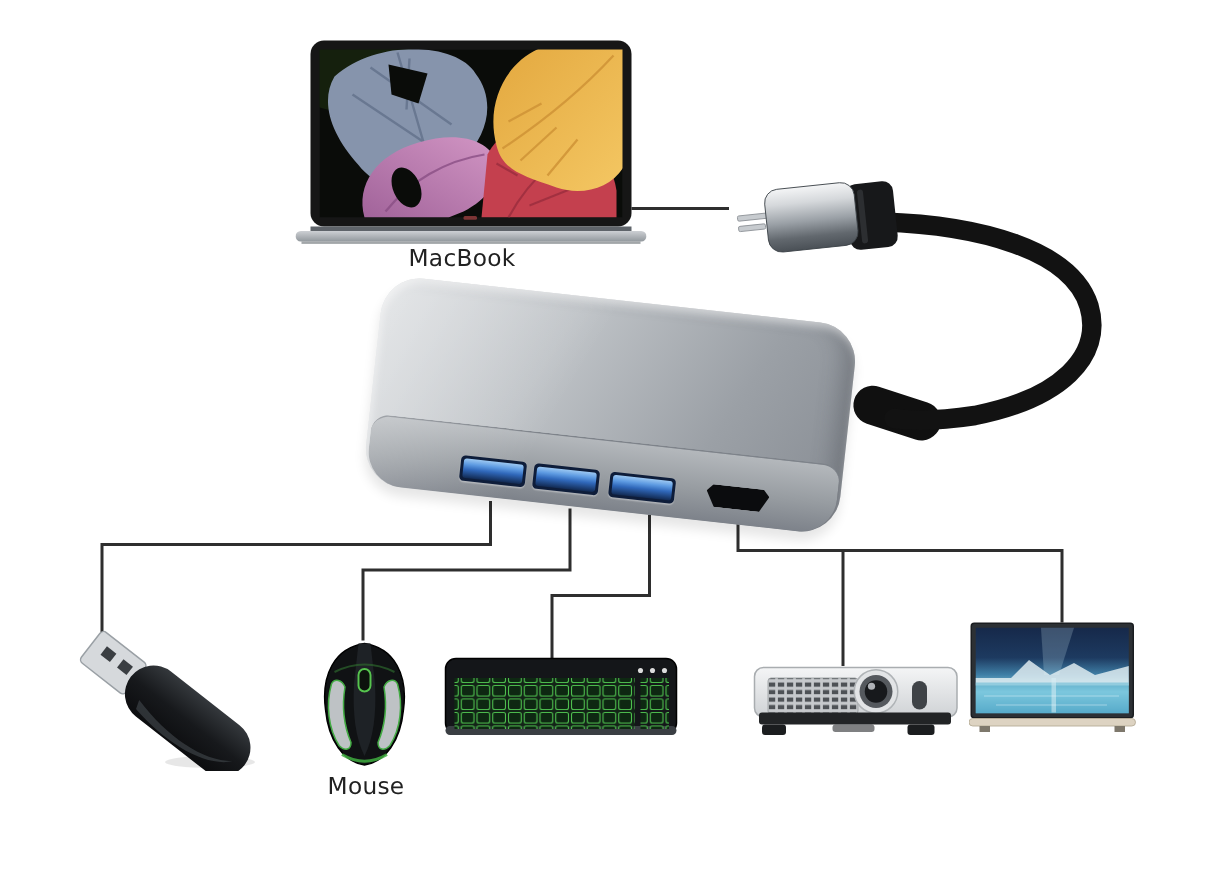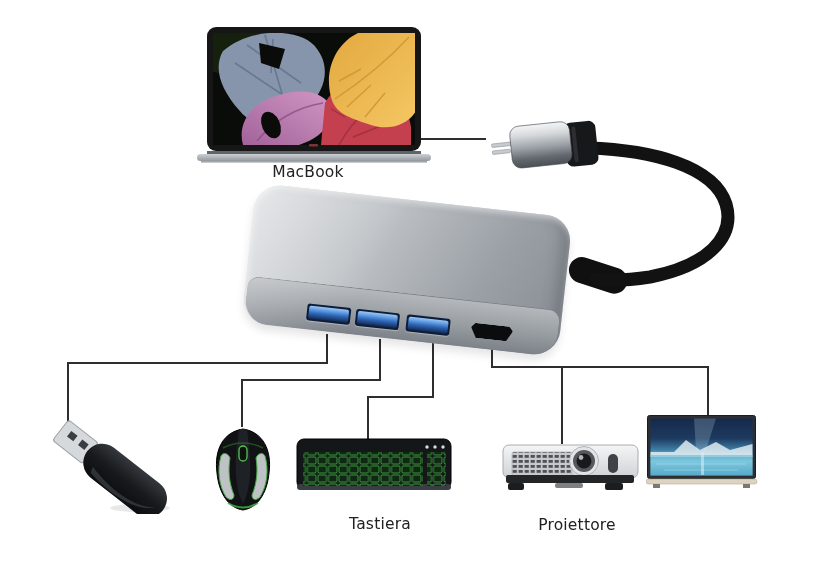--- a/index.html
+++ b/index.html
@@ -207,16 +207,15 @@
     <path d="M4.5 38 L28 38 L40 26 L54 36 L70 28 L84 36 L106.5 30 L106.5 43 L4.5 43 Z" fill="#e8f2f5" opacity="0.8"></path>
     <rect x="4.5" y="41" width="102" height="20.5" fill="#5fb7d2" opacity="0.55"></rect>
     <rect x="55" y="38" width="3" height="23" fill="#d8eef4" opacity="0.55"></rect>
     <path d="M10 50 H 100 M18 56 H 92" stroke="#ffffff" stroke-width="1" opacity="0.25"></path>
     <rect x="0" y="65" width="111" height="5" rx="2.5" fill="#ddd3c2" stroke="#b6ac96" stroke-width="0.6"></rect>
     <rect x="7" y="70" width="7" height="4" fill="#7e786c"></rect>
     <rect x="97" y="70" width="7" height="4" fill="#7e786c"></rect>
   </svg>
 
   <div class="dev-label" style="left:238px;top:163px;z-index:6">MacBook</div>
-  <div class="dev-label" style="left:310px;top:515px;z-index:6">Tastiera</div>
-  <div class="dev-label" style="left:507px;top:516px;z-index:6">Proiettore</div>
+  <div class="dev-label" style="left:174px;top:515px;z-index:6">Mouse</div>
 
 </div>
 
 </body></html>

